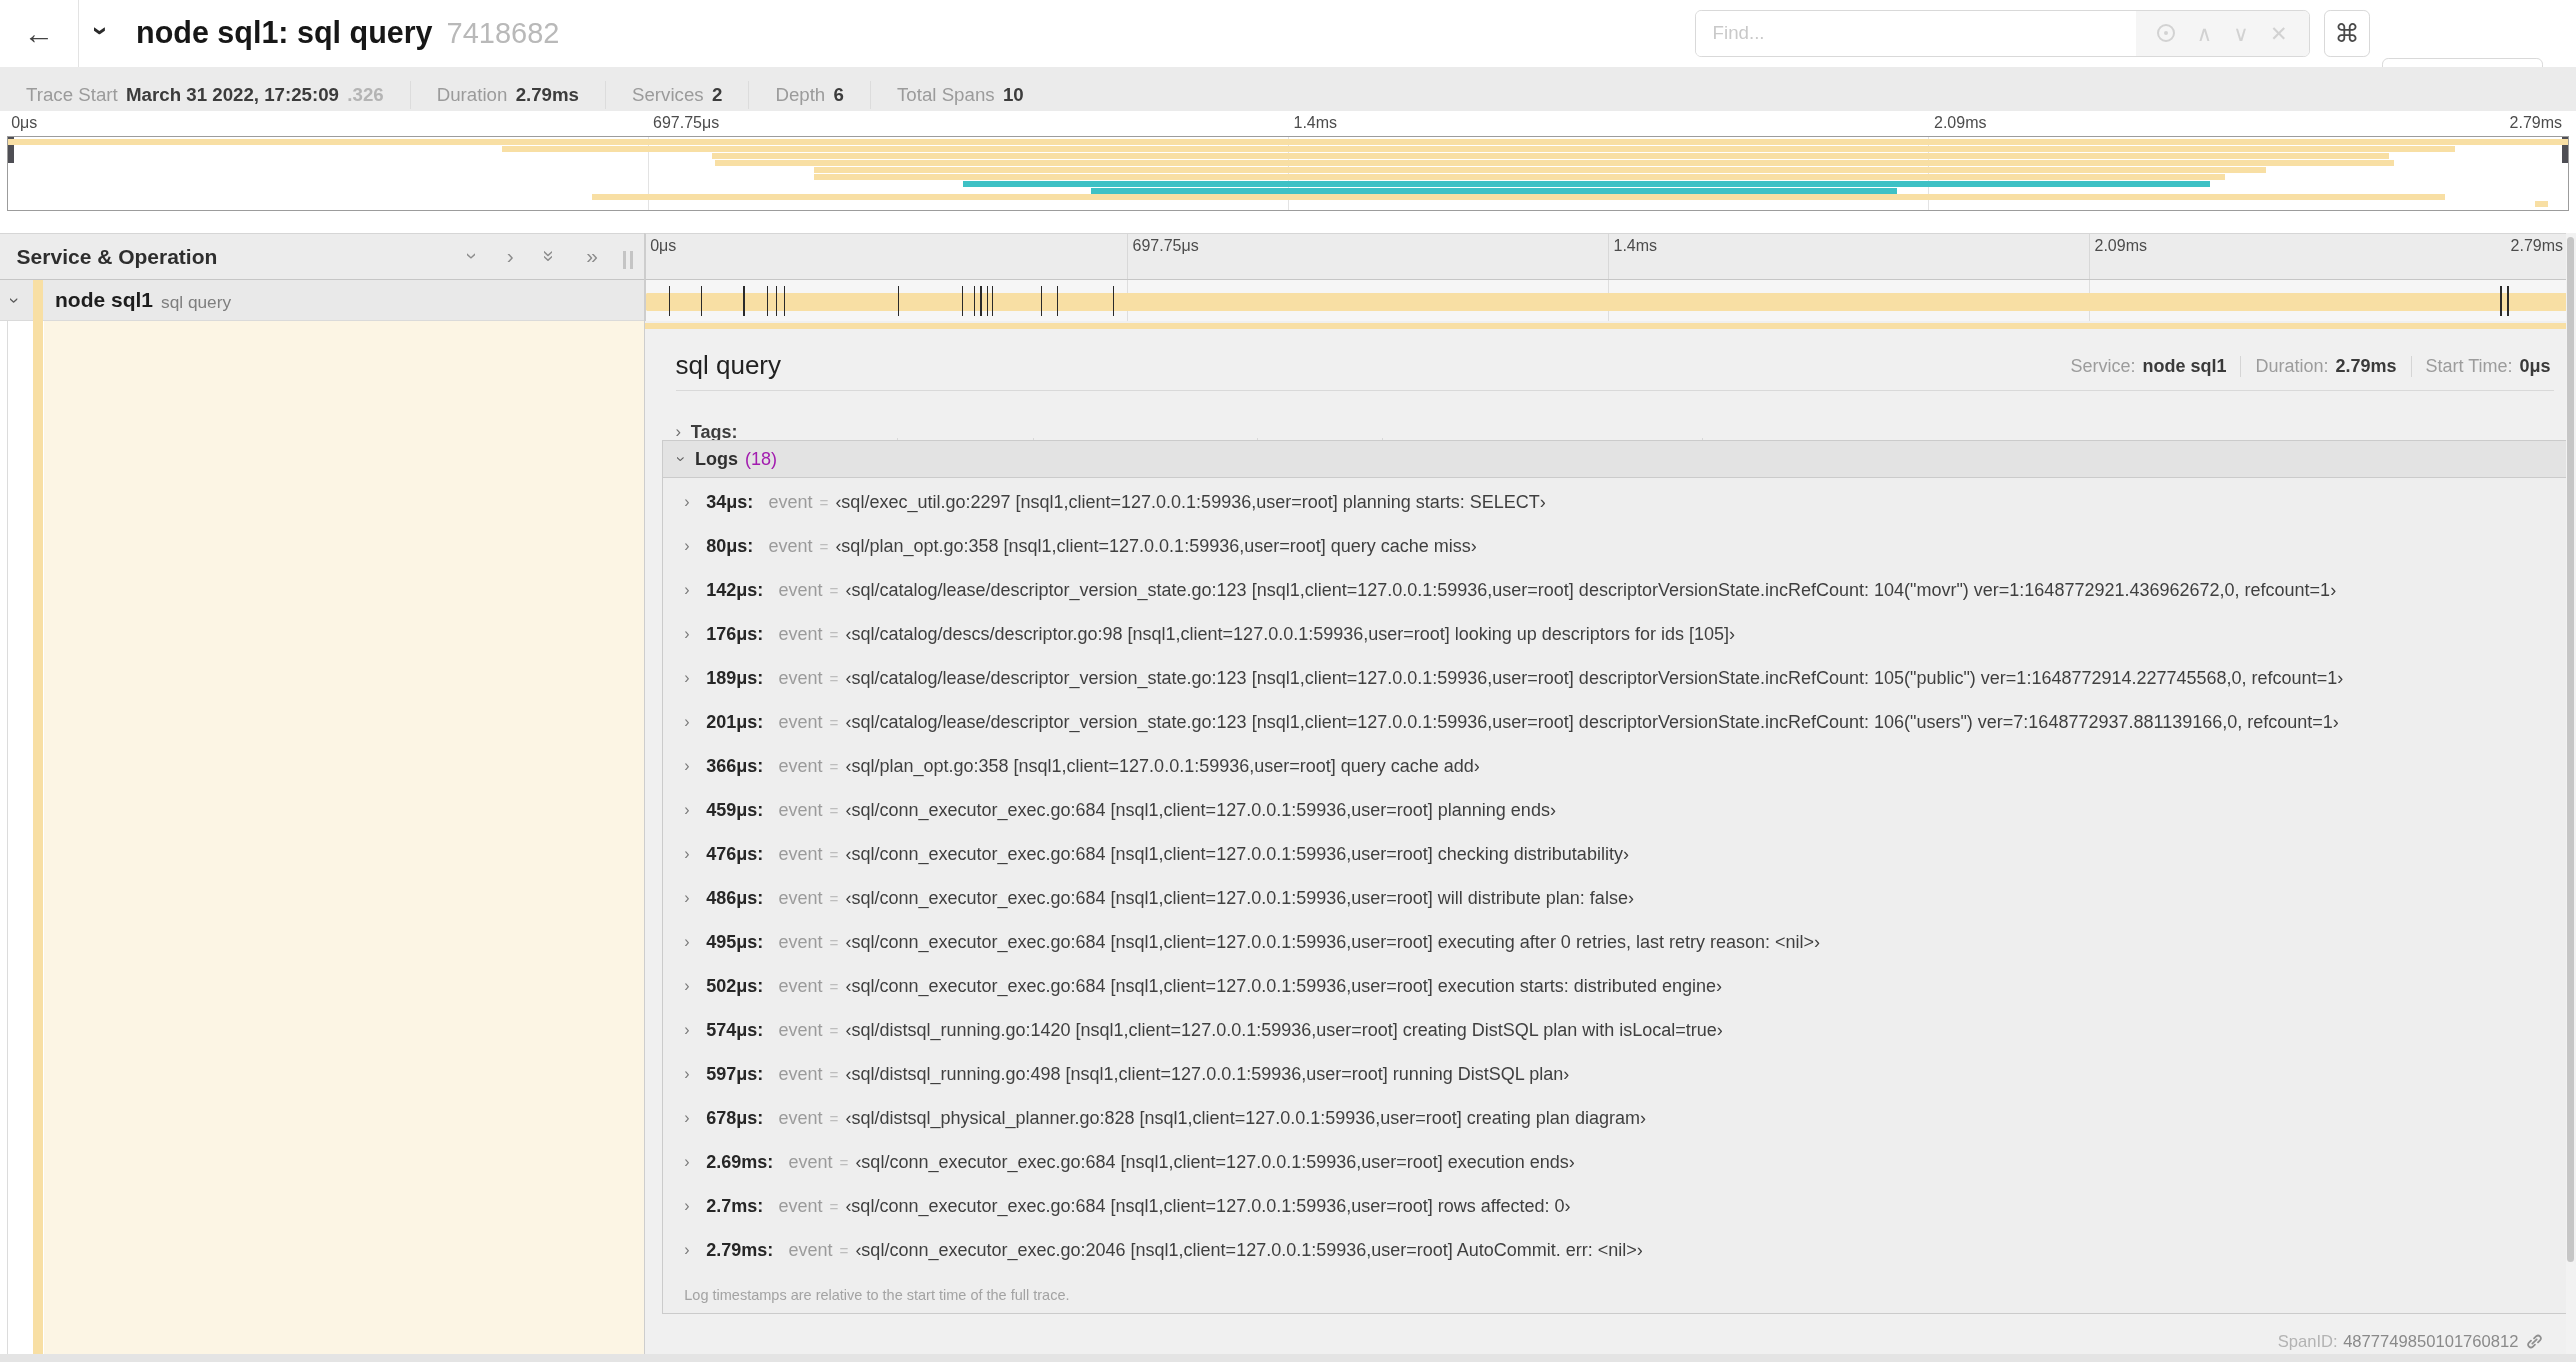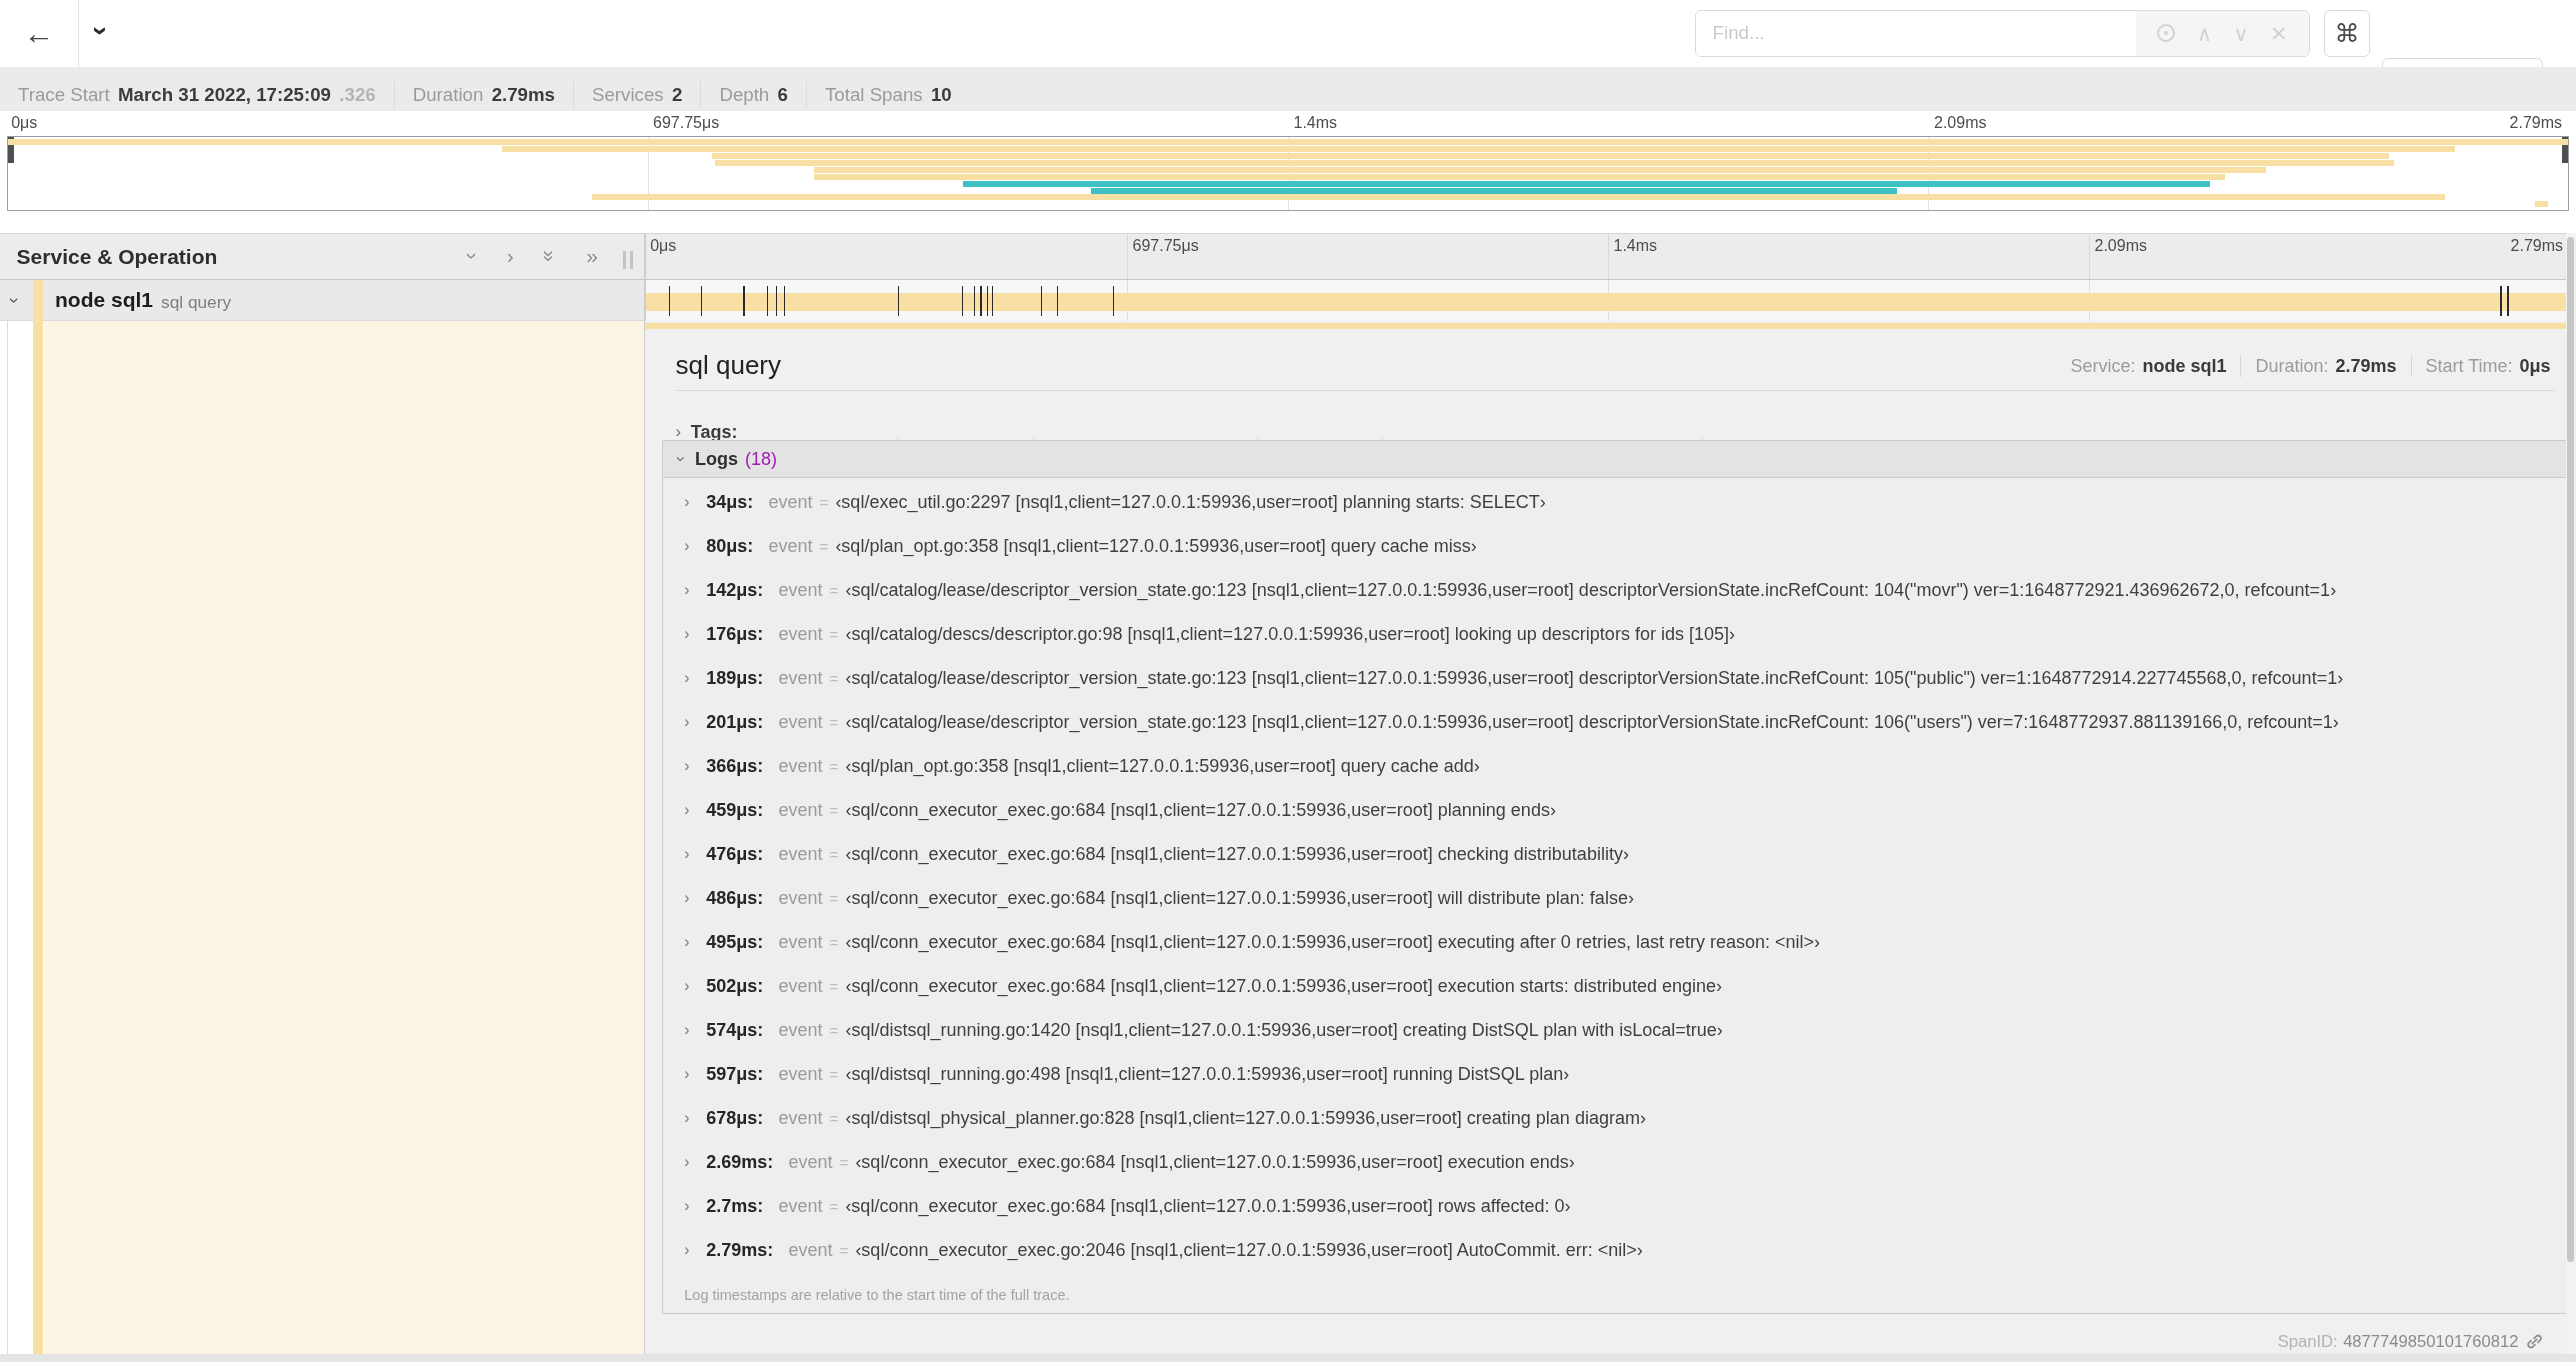--- a/index.html
+++ b/index.html
@@ -27,21 +27,21 @@
   .loc-icon { width:18px; height:18px; border:2.1px solid #d2d2d2; border-radius:50%; position:relative; }
   .loc-icon::after { content:""; position:absolute; left:4.8px; top:4.8px; width:4.2px; height:4.2px; border-radius:50%; background:#d2d2d2; }
   .cmd-btn { position:absolute; left:2324px; top:9.7px; width:46px; height:47px; border:1.4px solid #d9d9d9; border-radius:6.2px;
     display:flex; align-items:center; justify-content:center; font-size:25px; color:#4a4a4a; background:#fff; cursor:pointer; }
   .view-btn { position:absolute; left:2382px; top:9.7px; width:161px; height:47px; border:1.4px solid #d9d9d9; border-radius:6.2px;
     display:flex; align-items:center; justify-content:center; gap:8.3px; font-size:19.4px; color:#555; background:#fff; cursor:pointer;margin-top:48px; }
   .view-btn .small-chev { font-size:15.2px; color:#777; }
   
   .tracebar { position:absolute; left:0; top:67px; width:2576px; height:44px; background:#ebebeb;
     display:flex; align-items:center; font-size:18.7px; }
-  .tb-item { padding:0 18px; display:flex; align-items:baseline; gap:8.3px; border-right:1.4px solid #dcdcdc; height:28px; align-items:center;margin-top:12px; }
+  .tb-item { padding:0 26px; display:flex; align-items:baseline; gap:8.3px; border-right:1.4px solid #dcdcdc; height:28px; align-items:center;margin-top:12px; }
   .tb-item:last-child { border-right:none; }
   .tb-lbl { color:#9b9b9b; }
   .tb-val { color:#3c3c3c; font-weight:700; }
   .tb-suf { color:#b4b4b4; font-weight:700; }
   
   .mini-ticks { position:absolute; left:7px; top:111px; width:2562px; height:25px; background:#fff; }
   .tick-lbl { position:absolute; top:2.8px; font-size:16px; color:#4c4c4c; white-space:nowrap; }
   
   .minimap { position:absolute; left:7px; top:136px; width:2562px; height:75px; background:#fff;
     border:1.4px solid #9c9c9c; }
@@ -116,20 +116,21 @@
 </head>
 <body>
 
 <div class="app">
 
   <header class="topbar">
     <div class="back-btn">
       <span>←</span>
     </div>
     <span class="title-chevron chev">›</span>
+    <h1 class="trace-title"><span>node sql1: sql query</span><small>7418682</small></h1>
     <div class="find-wrap">
       <input class="find-input" placeholder="Find..." style="">
       <div class="find-tools">
         <span class="loc-icon"></span>
         <span class="ticon">∧</span>
         <span class="ticon">∨</span>
         <span class="ticon">✕</span>
       </div>
     </div>
     <div class="cmd-btn">

